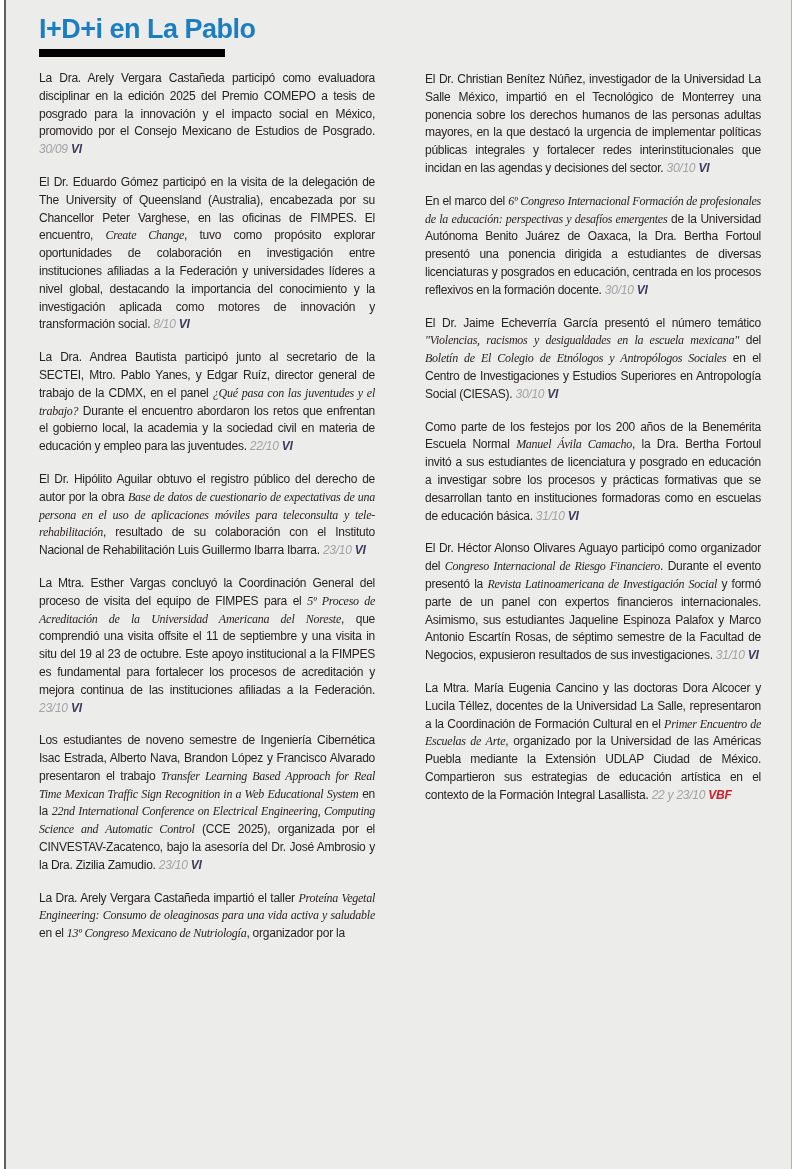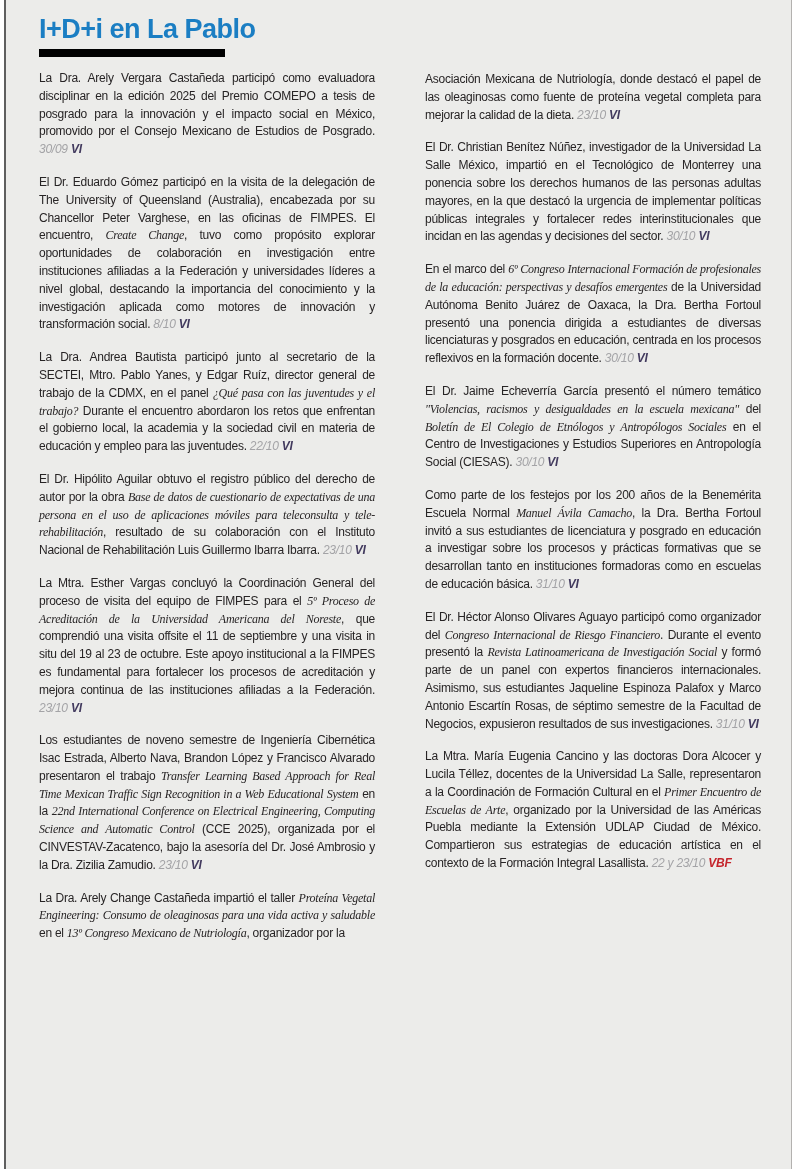--- a/index.html
+++ b/index.html
@@ -66,26 +66,25 @@
         <h1 class="section-title">I+D+i en La Pablo</h1>
         <div class="title-bar"></div>
       </div>
       <div id="col-left-paras">
           <p class="para"><span class="run-rm">La Dra. Arely Vergara Castañeda participó como evaluadora disciplinar en la edición 2025 del Premio COMEPO a tesis de posgrado para la innovación y el impacto social en México, promovido por el Consejo Mexicano de Estudios de Posgrado.</span> <span class="entry-date">30/09</span> <span class="marker marker-vi">VI</span></p>
           <p class="para"><span class="run-rm">El Dr. Eduardo Gómez participó en la visita de la delegación de The University of Queensland (Australia), encabezada por su Chancellor Peter Varghese, en las oficinas de FIMPES. El encuentro, </span><span class="run-it">Create Change</span><span class="run-rm">, tuvo como propósito explorar oportunidades de colaboración en investigación entre instituciones afiliadas a la Federación y universidades líderes a nivel global, destacando la importancia del conocimiento y la investigación aplicada como motores de innovación y transformación social.</span> <span class="entry-date">8/10</span> <span class="marker marker-vi">VI</span></p>
           <p class="para"><span class="run-rm">La Dra. Andrea Bautista participó junto al secretario de la SECTEI, Mtro. Pablo Yanes, y Edgar Ruíz, director general de trabajo de la CDMX, en el panel </span><span class="run-it">¿Qué pasa con las juventudes y el trabajo?</span><span class="run-rm"> Durante el encuentro abordaron los retos que enfrentan el gobierno local, la academia y la sociedad civil en materia de educación y empleo para las juventudes.</span> <span class="entry-date">22/10</span> <span class="marker marker-vi">VI</span></p>
           <p class="para"><span class="run-rm">El Dr. Hipólito Aguilar obtuvo el registro público del derecho de autor por la obra </span><span class="run-it">Base de datos de cuestionario de expectativas de una persona en el uso de aplicaciones móviles para teleconsulta y tele-rehabilitación</span><span class="run-rm">, resultado de su colaboración con el Instituto Nacional de Rehabilitación Luis Guillermo Ibarra Ibarra.</span> <span class="entry-date">23/10</span> <span class="marker marker-vi">VI</span></p>
           <p class="para"><span class="run-rm">La Mtra. Esther Vargas concluyó la Coordinación General del proceso de visita del equipo de FIMPES para el </span><span class="run-it">5º Proceso de Acreditación de la Universidad Americana del Noreste</span><span class="run-rm">, que comprendió una visita offsite el 11 de septiembre y una visita in situ del 19 al 23 de octubre. Este apoyo institucional a la FIMPES es fundamental para fortalecer los procesos de acreditación y mejora continua de las instituciones afiliadas a la Federación.</span> <span class="entry-date">23/10</span> <span class="marker marker-vi">VI</span></p>
           <p class="para"><span class="run-rm">Los estudiantes de noveno semestre de Ingeniería Cibernética Isac Estrada, Alberto Nava, Brandon López y Francisco Alvarado presentaron el trabajo </span><span class="run-it">Transfer Learning Based Approach for Real Time Mexican Traffic Sign Recognition in a Web Educational System</span><span class="run-rm"> en la </span><span class="run-it">22nd International Conference on Electrical Engineering, Computing Science and Automatic Control</span><span class="run-rm"> (CCE 2025), organizada por el CINVESTAV-Zacatenco, bajo la asesoría del Dr. José Ambrosio y la Dra. Zizilia Zamudio.</span> <span class="entry-date">23/10</span> <span class="marker marker-vi">VI</span></p>
-          <p class="para"><span class="run-rm">La Dra. Arely Change Castañeda impartió el taller </span><span class="run-it">Proteína Vegetal Engineering: Consumo de oleaginosas para una vida activa y saludable</span><span class="run-rm"> en el </span><span class="run-it">13º Congreso Mexicano de Nutriología</span><span class="run-rm">, organizador por la</span></p>
+          <p class="para"><span class="run-rm">La Dra. Arely Vergara Castañeda impartió el taller </span><span class="run-it">Proteína Vegetal Engineering: Consumo de oleaginosas para una vida activa y saludable</span><span class="run-rm"> en el </span><span class="run-it">13º Congreso Mexicano de Nutriología</span><span class="run-rm">, organizador por la</span></p>
         </div>
     </div>
     <div class="col col-right">
       <div id="col-right-paras">
-          <p class="para"><span class="run-rm">Asociación Mexicana de Nutriología, donde destacó el papel de las oleaginosas como fuente de proteína vegetal completa para mejorar la calidad de la dieta.</span> <span class="entry-date">23/10</span> <span class="marker marker-vi">VI</span></p>
           <p class="para"><span class="run-rm">El Dr. Christian Benítez Núñez, investigador de la Universidad La Salle México, impartió en el Tecnológico de Monterrey una ponencia sobre los derechos humanos de las personas adultas mayores, en la que destacó la urgencia de implementar políticas públicas integrales y fortalecer redes interinstitucionales que incidan en las agendas y decisiones del sector.</span> <span class="entry-date">30/10</span> <span class="marker marker-vi">VI</span></p>
           <p class="para"><span class="run-rm">En el marco del </span><span class="run-it">6º Congreso Internacional Formación de profesionales de la educación: perspectivas y desafíos emergentes</span><span class="run-rm"> de la Universidad Autónoma Benito Juárez de Oaxaca, la Dra. Bertha Fortoul presentó una ponencia dirigida a estudiantes de diversas licenciaturas y posgrados en educación, centrada en los procesos reflexivos en la formación docente.</span> <span class="entry-date">30/10</span> <span class="marker marker-vi">VI</span></p>
           <p class="para"><span class="run-rm">El Dr. Jaime Echeverría García presentó el número temático </span><span class="run-it">"Violencias, racismos y desigualdades en la escuela mexicana"</span><span class="run-rm"> del </span><span class="run-it">Boletín de El Colegio de Etnólogos y Antropólogos Sociales</span><span class="run-rm"> en el Centro de Investigaciones y Estudios Superiores en Antropología Social (CIESAS).</span> <span class="entry-date">30/10</span> <span class="marker marker-vi">VI</span></p>
           <p class="para"><span class="run-rm">Como parte de los festejos por los 200 años de la Benemérita Escuela Normal </span><span class="run-it">Manuel Ávila Camacho</span><span class="run-rm">, la Dra. Bertha Fortoul invitó a sus estudiantes de licenciatura y posgrado en educación a investigar sobre los procesos y prácticas formativas que se desarrollan tanto en instituciones formadoras como en escuelas de educación básica.</span> <span class="entry-date">31/10</span> <span class="marker marker-vi">VI</span></p>
           <p class="para"><span class="run-rm">El Dr. Héctor Alonso Olivares Aguayo participó como organizador del </span><span class="run-it">Congreso Internacional de Riesgo Financiero</span><span class="run-rm">. Durante el evento presentó la </span><span class="run-it">Revista Latinoamericana de Investigación Social</span><span class="run-rm"> y formó parte de un panel con expertos financieros internacionales. Asimismo, sus estudiantes Jaqueline Espinoza Palafox y Marco Antonio Escartín Rosas, de séptimo semestre de la Facultad de Negocios, expusieron resultados de sus investigaciones.</span> <span class="entry-date">31/10</span> <span class="marker marker-vi">VI</span></p>
           <p class="para"><span class="run-rm">La Mtra. María Eugenia Cancino y las doctoras Dora Alcocer y Lucila Téllez, docentes de la Universidad La Salle, representaron a la Coordinación de Formación Cultural en el </span><span class="run-it">Primer Encuentro de Escuelas de Arte</span><span class="run-rm">, organizado por la Universidad de las Américas Puebla mediante la Extensión UDLAP Ciudad de México. Compartieron sus estrategias de educación artística en el contexto de la Formación Integral Lasallista.</span> <span class="entry-date">22 y 23/10</span> <span class="marker marker-vbf">VBF</span></p>
         </div>
     </div>
   </div>
 </div>

